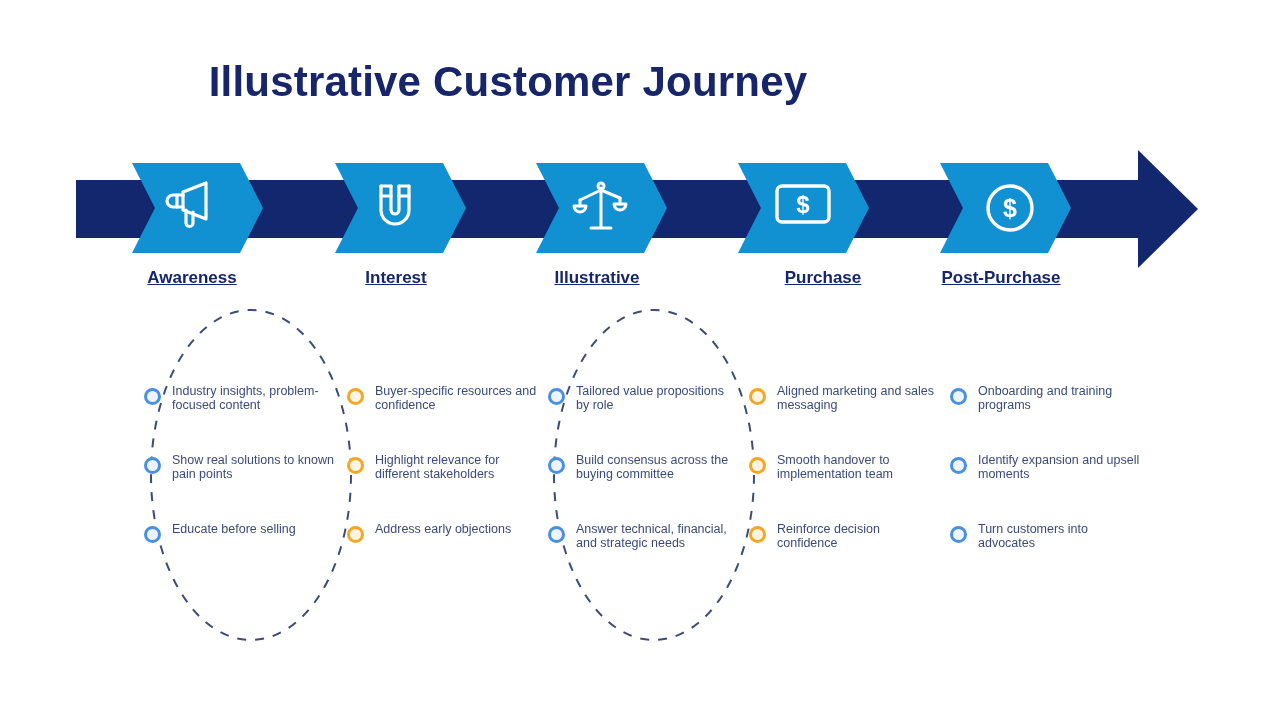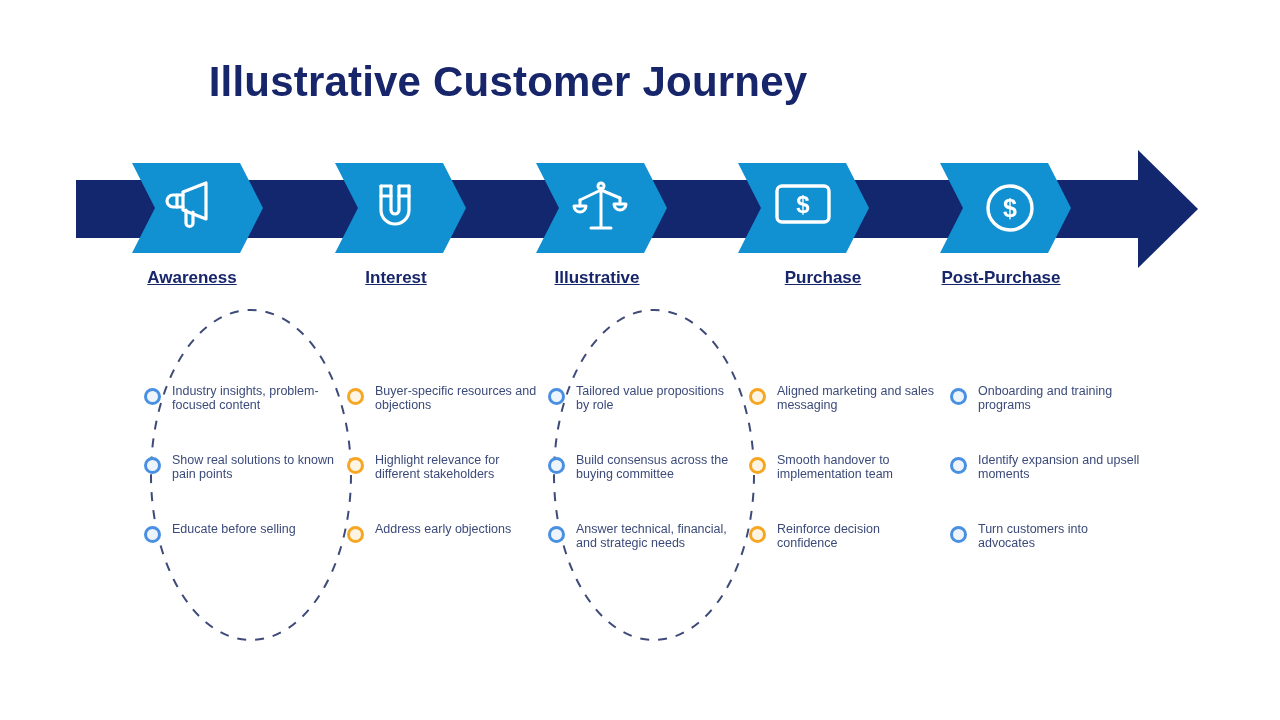--- a/index.html
+++ b/index.html
@@ -176,21 +176,21 @@
   </div>
   <div class="bullet-item" style="top:138px;">
     <span class="bullet-marker"></span>
     <span class="bullet-text">Educate before selling</span>
   </div>
 </div>
 
 <div class="bullet-col orange" style="left:347px; top:388px;">
   <div class="bullet-item" style="top:0px;">
     <span class="bullet-marker"></span>
-    <span class="bullet-text">Buyer-specific resources and objections</span>
+    <span class="bullet-text">Buyer-specific resources and confidence</span>
   </div>
   <div class="bullet-item" style="top:69px;">
     <span class="bullet-marker"></span>
     <span class="bullet-text">Highlight relevance for different stakeholders</span>
   </div>
   <div class="bullet-item" style="top:138px;">
     <span class="bullet-marker"></span>
     <span class="bullet-text">Address early objections</span>
   </div>
 </div>

